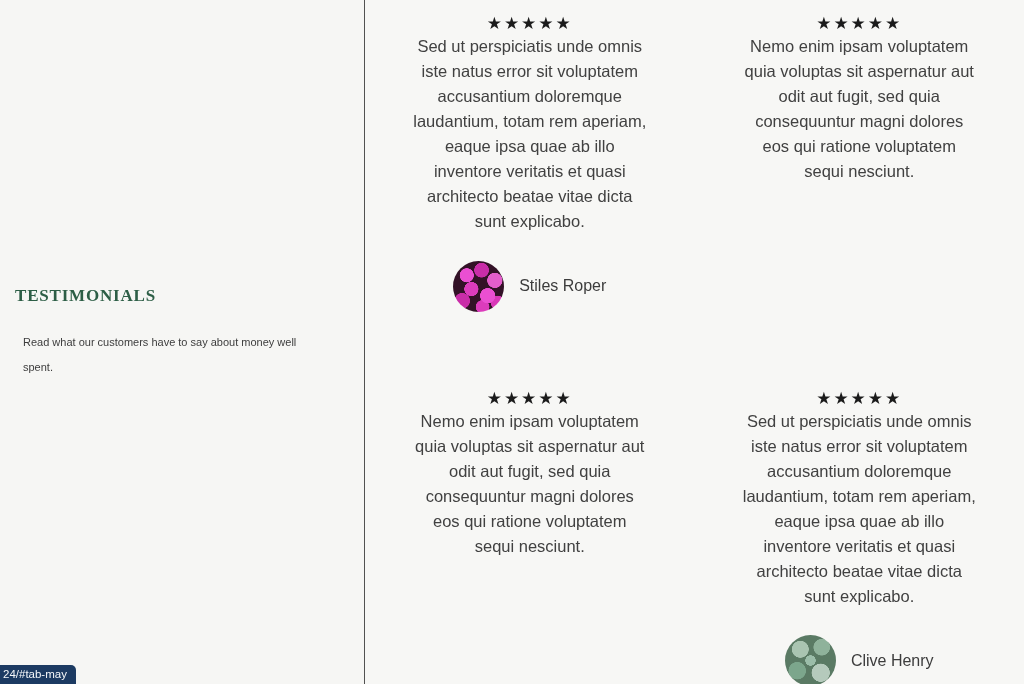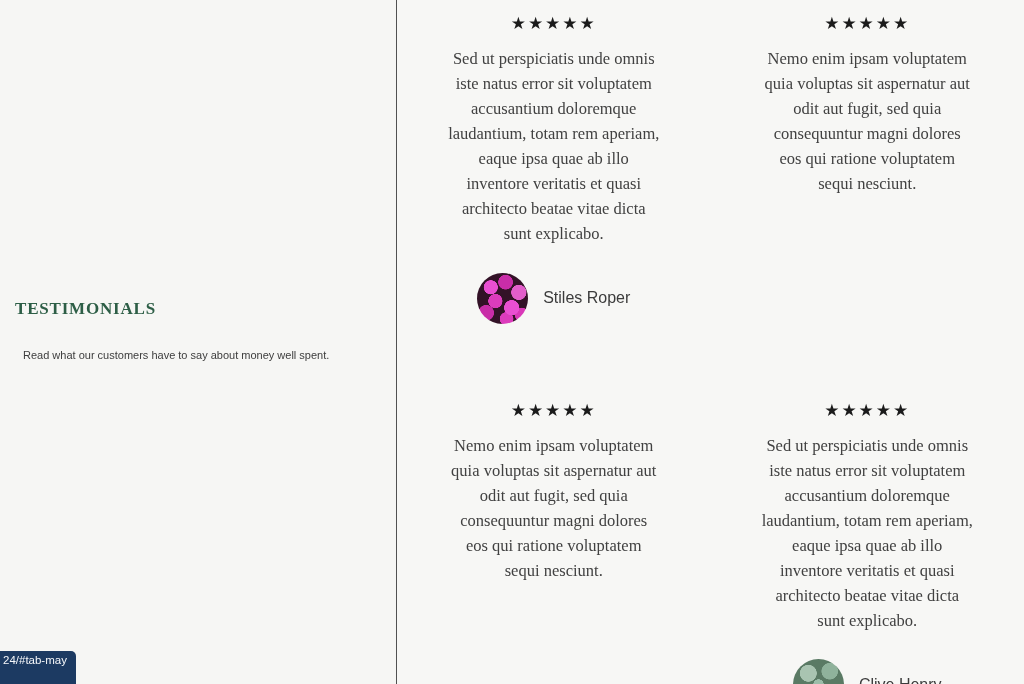--- a/index.html
+++ b/index.html
@@ -10,21 +10,21 @@
     background: #f6f6f4;
   }
   .page {
     position: relative;
     width: 1024px; height: 684px;
     display: flex;
   }
 
   
   .left-panel {
-    width: 397px;
+    width: 365px;
     box-sizing: border-box;
     border-right: 1px solid #515151;
     display: flex;
     flex-direction: column;
     justify-content: center;
     padding: 0 32px 10px 15px;
     background: #f6f6f4;
   }
   .eyebrow {
     font-family: "Liberation Serif", serif;
@@ -70,26 +70,25 @@
     text-align: center;
     max-width: 284px;
   }
   .stars {
     font-size: 17px;
     line-height: 20px;
     letter-spacing: 2px;
     color: #1b1b1b;
   }
   .quote {
-    margin-top: 12px;
+    margin-top: 0;
     font-size: 16.5px;
     line-height: 25px;
     color: #414141;
     white-space: pre-line;
-    font-family: Liberation Serif, serif;
   }
   .author {
     margin-top: 10px;
     display: flex;
     align-items: center;
     gap: 15px;
   }
   .avatar {
     width: 51px; height: 51px;
     border-radius: 50%;
@@ -146,21 +145,21 @@
   }
 
   
   .url-preview {
     position: absolute;
     left: 0; bottom: 0;
     background: #1c3a62;
     color: #f5f7fa;
     font-size: 11.5px;
     line-height: 16px;
-    padding: 1px 9px 16px 3px;
+    padding: 1px 9px 2px 3px;
     border-radius: 0 5px 0 0;
   }
 </style>
 </head>
 <body>
 
 <div class="page">
 
   <div class="left-panel">
     <p class="eyebrow">TESTIMONIALS</p>

